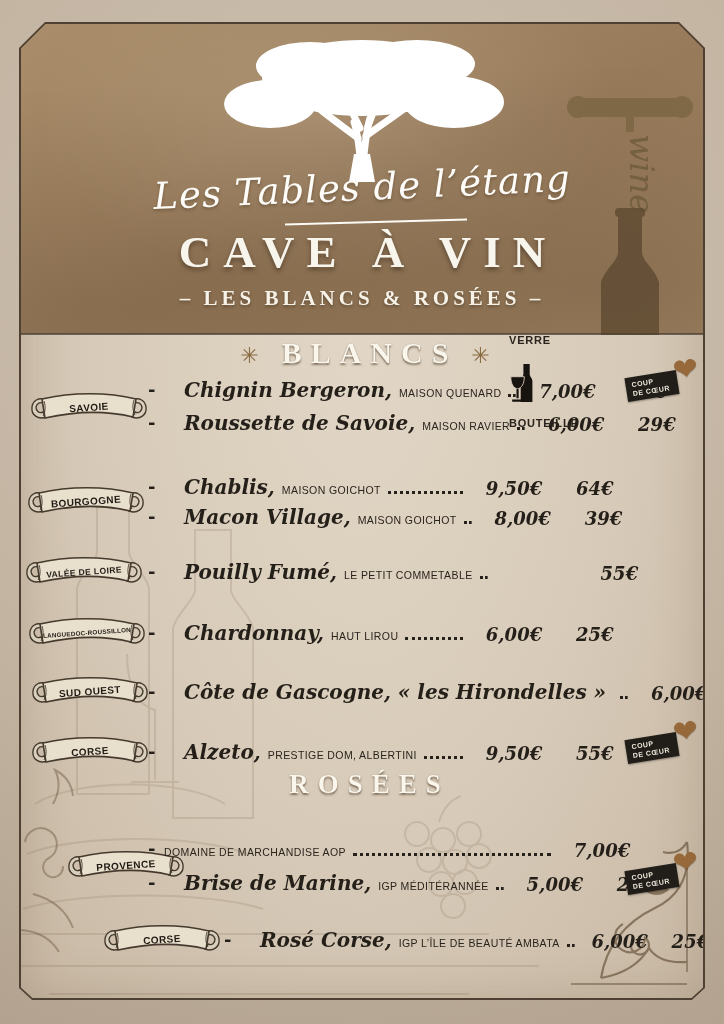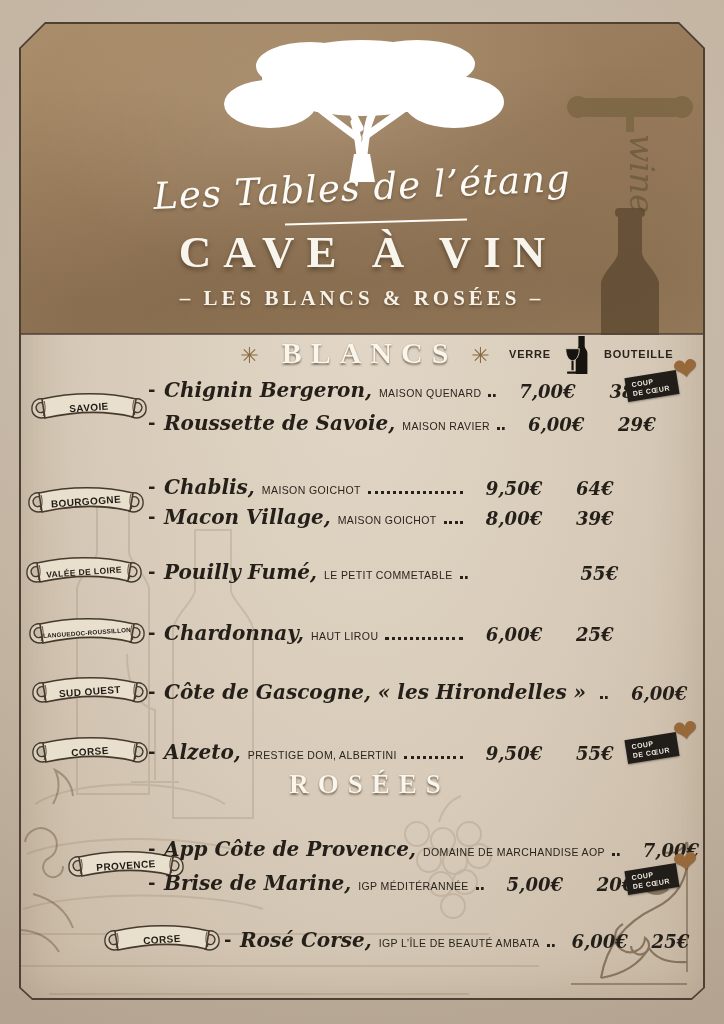--- a/index.html
+++ b/index.html
@@ -36,29 +36,29 @@
   
   .menu-body{position:absolute;left:0;top:312px;width:686px;height:666px;z-index:3;}
   .wm{position:absolute;left:0;top:0;}
   .sec-head{position:absolute;left:196px;width:300px;text-align:center;
     font-family:"Liberation Serif",serif;color:#faf6ec;
     text-shadow:0 2px 2px rgba(62,44,26,.55), 0 0 1px rgba(62,44,26,.4);
     display:flex;align-items:baseline;justify-content:center;gap:14px;}
   .sec-head .t{font-size:30px;letter-spacing:9px;text-indent:9px;font-weight:600;}
   .sec-head .star{font-size:22px;color:#8a6c42;text-shadow:none;}
   .cols-head{position:absolute;left:468px;top:0;width:210px;height:42px;display:flex;
-    align-items:center;gap:13px;padding-left:22px;box-sizing:border-box;}
+    align-items:flex-start;gap:13px;padding-left:22px;box-sizing:border-box;flex-direction:column;}
   .cols-head .clabel{font-size:11px;letter-spacing:.8px;color:#2a241d;padding-bottom:3px;font-weight:600;}
   .bg-icon{width:27px;height:42px;flex:none;}
 
   .wine-row{position:absolute;left:129px;width:500px;height:30px;display:flex;align-items:flex-end;}
   .wine-row.r-last{left:205px;width:360px;}
   .dash{width:16px;flex:none;font-family:"DejaVu Serif",serif;font-weight:700;font-size:18px;color:#241f19;padding-bottom:2px;}
   .wname{flex:none;font-family:"DejaVu Serif",serif;font-style:italic;font-weight:700;font-size:20px;
-    color:#241f19;white-space:nowrap;padding-right:7px;}
+    color:#241f19;white-space:nowrap;padding-right:7px;margin-left:20px;}
   .maker{flex:none;font-size:10.5px;letter-spacing:.4px;color:#2a241d;white-space:nowrap;
     padding:0 7px 3px 0;font-weight:400;}
   .leader{flex:1;min-width:8px;border-bottom:3px dotted #26211b;margin:0 5px 5px 0;}
   .verre{width:92px;flex:none;text-align:center;font-family:"DejaVu Serif",serif;font-style:italic;
     font-weight:700;font-size:18px;color:#241f19;}
   .r-last .verre{width:80px;}
   .bout{width:72px;flex:none;margin-left:16px;text-align:left;font-family:"DejaVu Serif",serif;
     font-style:italic;font-weight:700;font-size:18px;color:#241f19;}
   .r-last .bout{width:60px;margin-left:12px;}
 
@@ -314,21 +314,20 @@
           <span class="coeur-heart">❤</span>
         </span>
       </div>
 
       <div class="sec-head" style="top:435px">
         <span class="t" style="font-size:27px">ROSÉES</span>
       </div>
 
       <div class="wine-row" style="top:497px">
         <span class="dash">-</span>
-        <span class="wname">App Côte de Provence,</span>
         <span class="maker">DOMAINE DE MARCHANDISE AOP</span>
         <span class="leader"></span>
         <span class="verre">7,00€</span>
 
       </div>
       <div class="wine-row" style="top:531px">
         <span class="dash">-</span>
         <span class="wname">Brise de Marine,</span>
         <span class="maker">IGP MÉDITÉRANNÉE</span>
         <span class="leader"></span>

